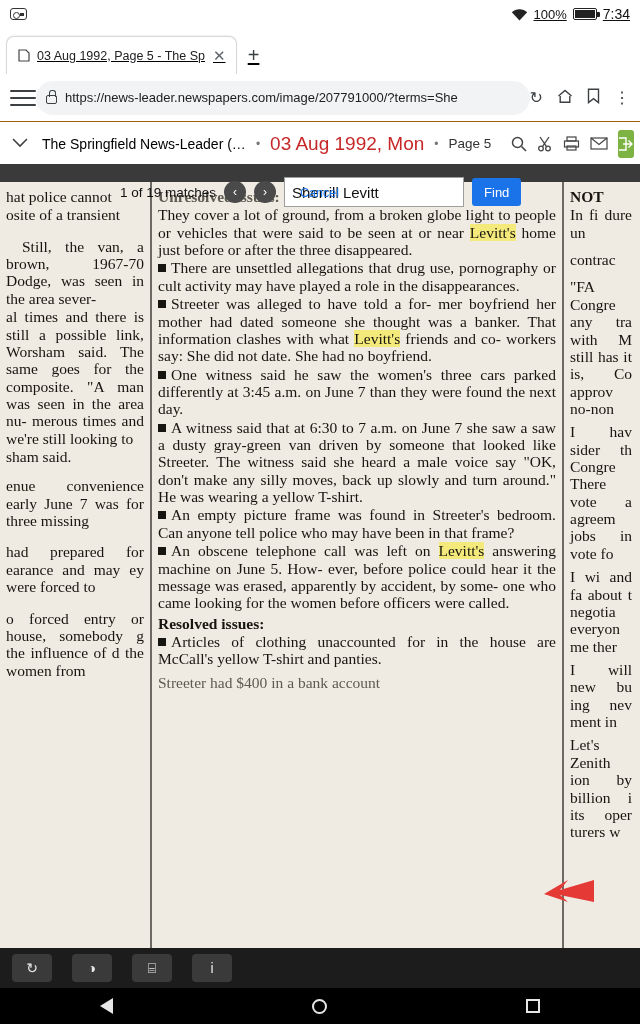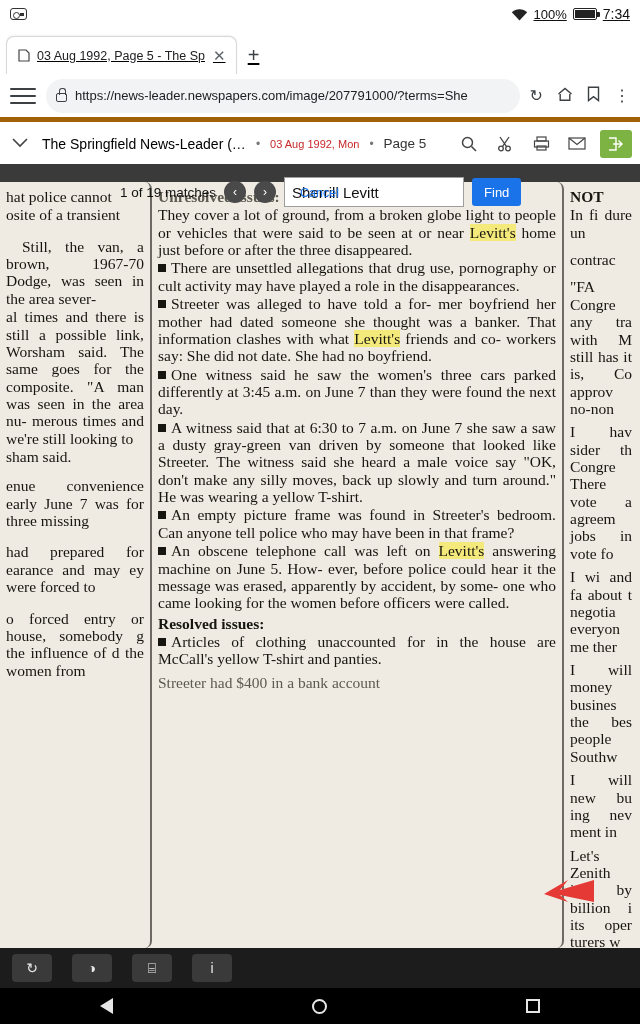--- a/index.html
+++ b/index.html
@@ -71,21 +71,21 @@
   }
   .tab .tab-close { font-size: 15px; color: #5f6368; line-height: 1; padding: 0 2px; }
   .newtab {
     width: 34px; height: 38px; display: flex; align-items: center;
     justify-content: center; font-size: 20px; color: #3c4043;
   }
 
   
   .omnibar {
     height: 48px; background: #fff; display: flex; align-items: center;
-    gap: 10px; padding: 0 10px; border-bottom: 5px solid #a16207;
+    padding: 0 10px; border-bottom: 1px solid #a16207;
   }
   .hamburger { width: 26px; height: 20px; display: flex; flex-direction: column; justify-content: space-between; padding: 2px 0; }
   .hamburger span { display: block; height: 2px; background: #3c4043; border-radius: 1px; }
   .urlbox {
     flex: 1; height: 34px; background: #f1f3f4; border-radius: 17px;
     display: flex; align-items: center; padding: 0 10px; gap: 8px;
     overflow: hidden;
   }
   .lock {
     width: 11px; height: 9px; border: 1.6px solid #3c4043; border-radius: 2px;
@@ -100,21 +100,21 @@
   .omni-actions .ic { color: #3c4043; font-size: 16px; line-height: 1; }
 
   
   .sitebar {
     height: 44px; background: #fff; display: flex; align-items: center;
     gap: 10px; padding: 0 8px; border-bottom: 1px solid #d9d9d9;
   }
   .chev-down { color: #444; font-size: 13px; padding: 0 4px; }
   .paper-name { color: #000000; font-size: 14px; white-space: nowrap; }
   .dot-sep { color: #777; font-size: 12px; }
-  .paper-date { color: #c62828; font-size: 11px; white-space: nowrap; text-align: center; }
+  .paper-date { color: #c62828; font-size: 19px; white-space: nowrap; text-align: center; }
   .paper-page { color: #333; font-size: 13.5px; white-space: nowrap; }
   .sitebar .spacer { flex: 1; }
   .sb-btn { width: 26px; display: flex; align-items: center; justify-content: center; color: #444; font-size: 15px; }
   .green-btn {
     width: 32px; height: 28px; background: #7cb342; border-radius: 3px;
     display: flex; align-items: center; justify-content: center; color: #fff; font-size: 14px;
   }
 
   
   .findbar {
@@ -152,21 +152,20 @@
   }
   .col {
     position: relative;
     padding: 6px 6px 0 6px;
     font-family: "Liberation Serif", serif;
     color: #17150f;
     font-size: 15.5px;
     line-height: 1.12;
     text-align: justify;
     overflow: hidden;
-    border-radius: 7px;
   }
   .col.left { width: 152px; border-right: 2px solid #6d6a63; }
   .col.mid { width: 412px; border-right: 2px solid #6d6a63; }
   .col.right { width: 74px; }
   .col p { margin: 0 0 1px 0; }
   .sq {
     display: inline-block; width: 8px; height: 8px; background: #17150f;
     margin-right: 5px; vertical-align: 1px;
   }
   .hl { background: #f4e97b; }
@@ -335,21 +334,20 @@
       <p class="faded" style="margin-top:6px">Streeter had $400 in a bank account</p>
     </div>
 
     <div class="col right">
       <p class="subhead">NOT</p>
       <p>In fi dure un</p>
       <p style="margin-top:10px">contrac</p>
       <p style="margin-top:10px">"FA Congre any tra with M still has it is, Co approv no-non</p>
       <p style="margin-top:6px">I hav sider th Congre There vote a agreem jobs in vote fo</p>
       <p style="margin-top:6px">I wi and fa about t negotia everyon me ther</p>
-      <p style="margin-top:6px">I will money busines the bes people Southw</p>
       <p style="margin-top:6px">I will new bu ing nev ment in</p>
       <p style="margin-top:6px">Let's Zenith ion by billion i its oper turers w</p>
     </div>
   </div>
 
   <svg class="red-arrow" width="56" height="34" viewBox="0 0 56 34">
     <path d="M56 4 L22 14 L30 4 L6 18 L30 26 L22 19 L56 26 Z" fill="#e53935"></path>
   </svg>
 </div>
 

